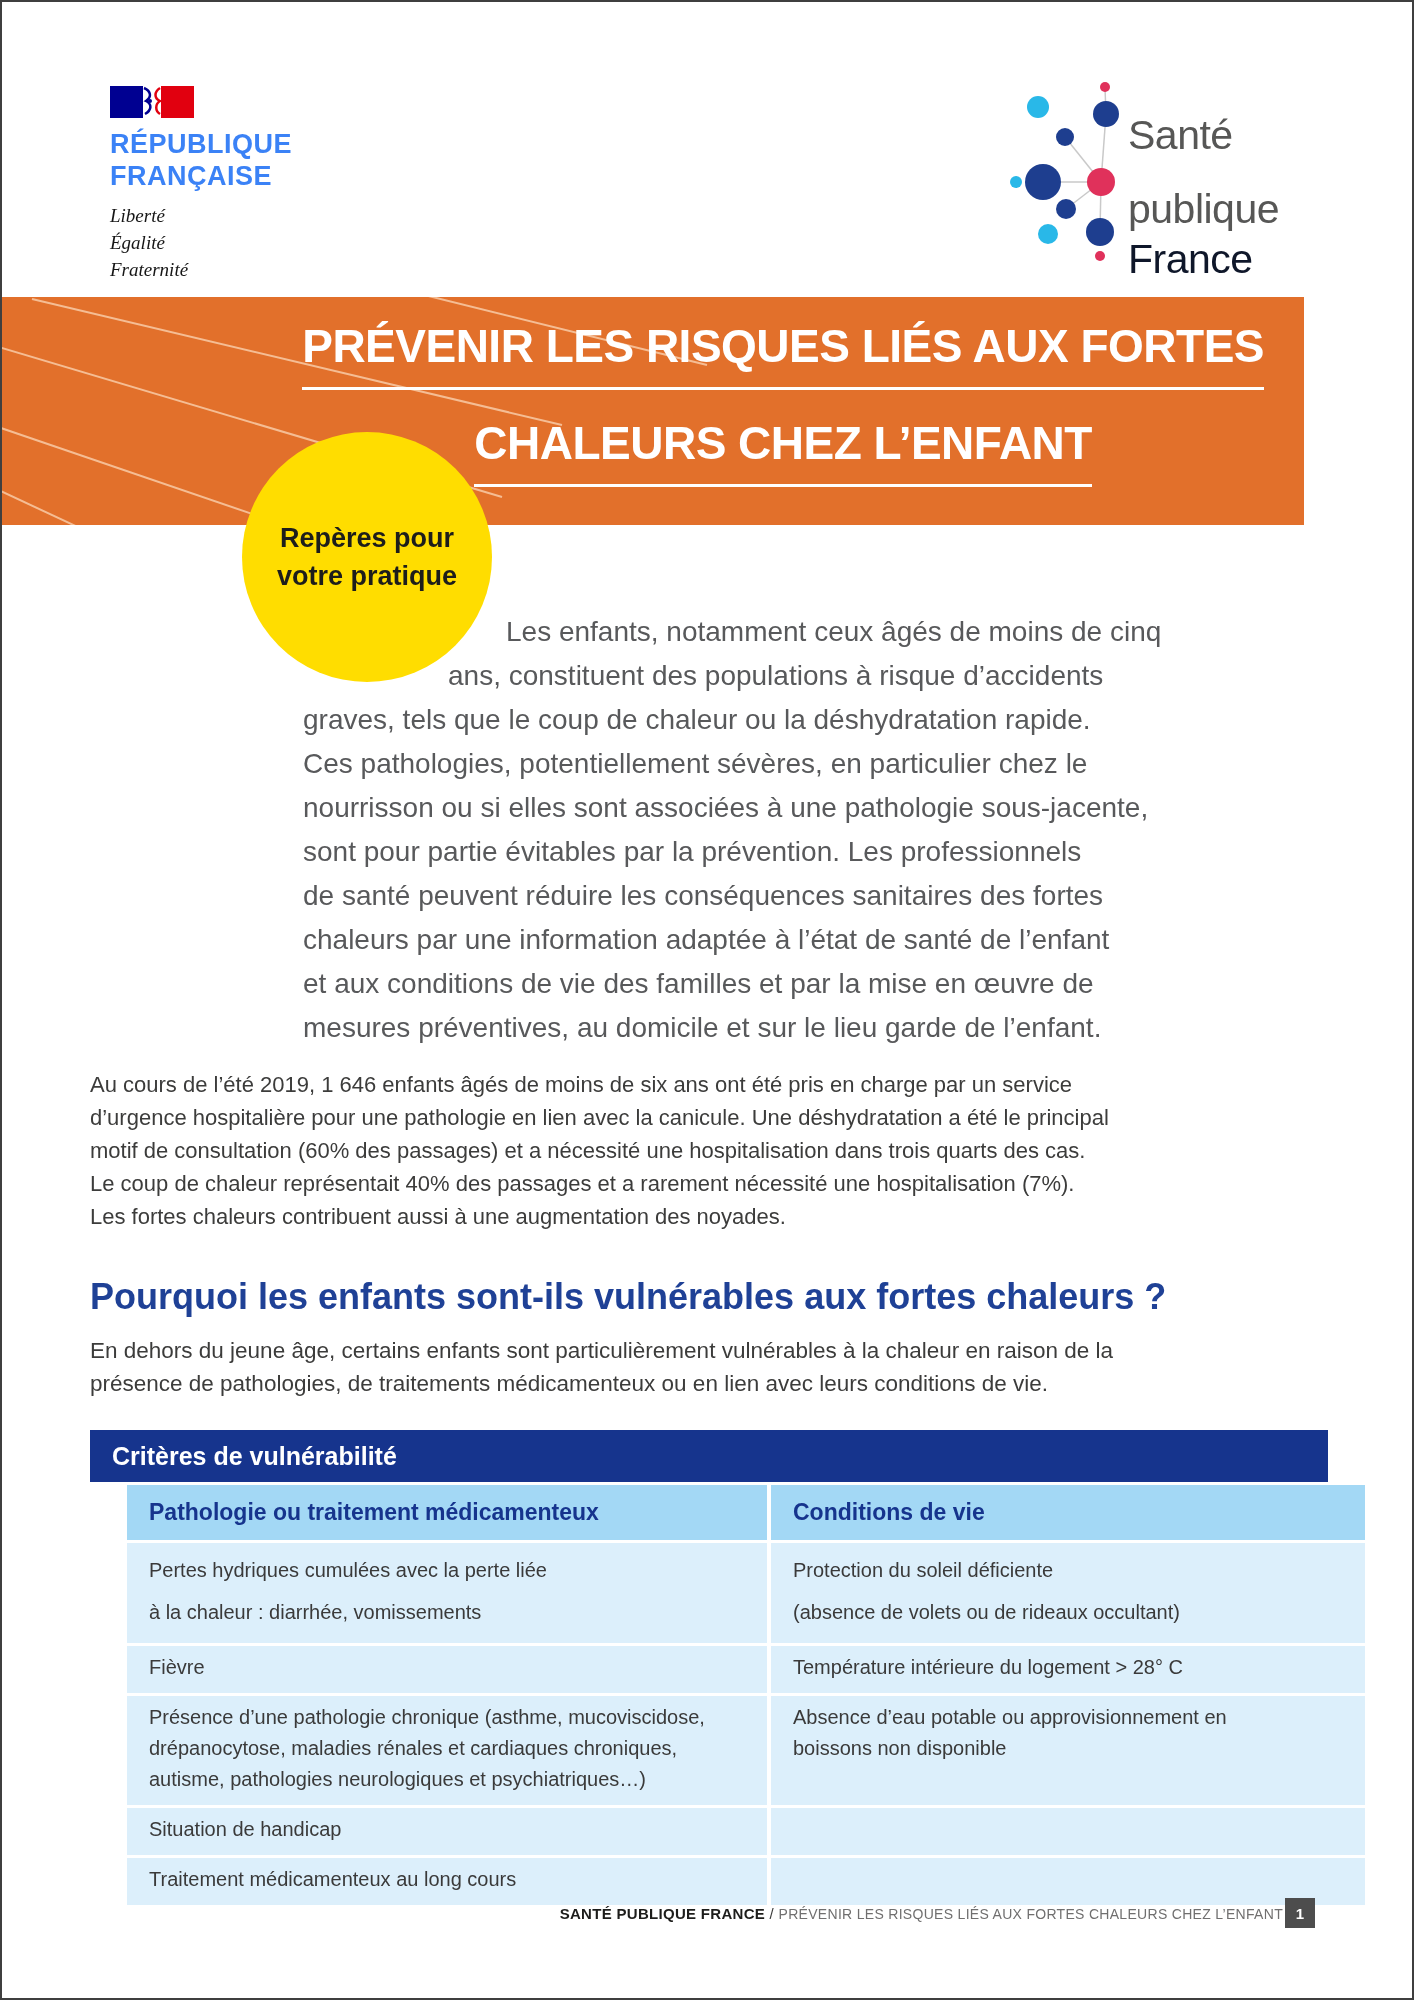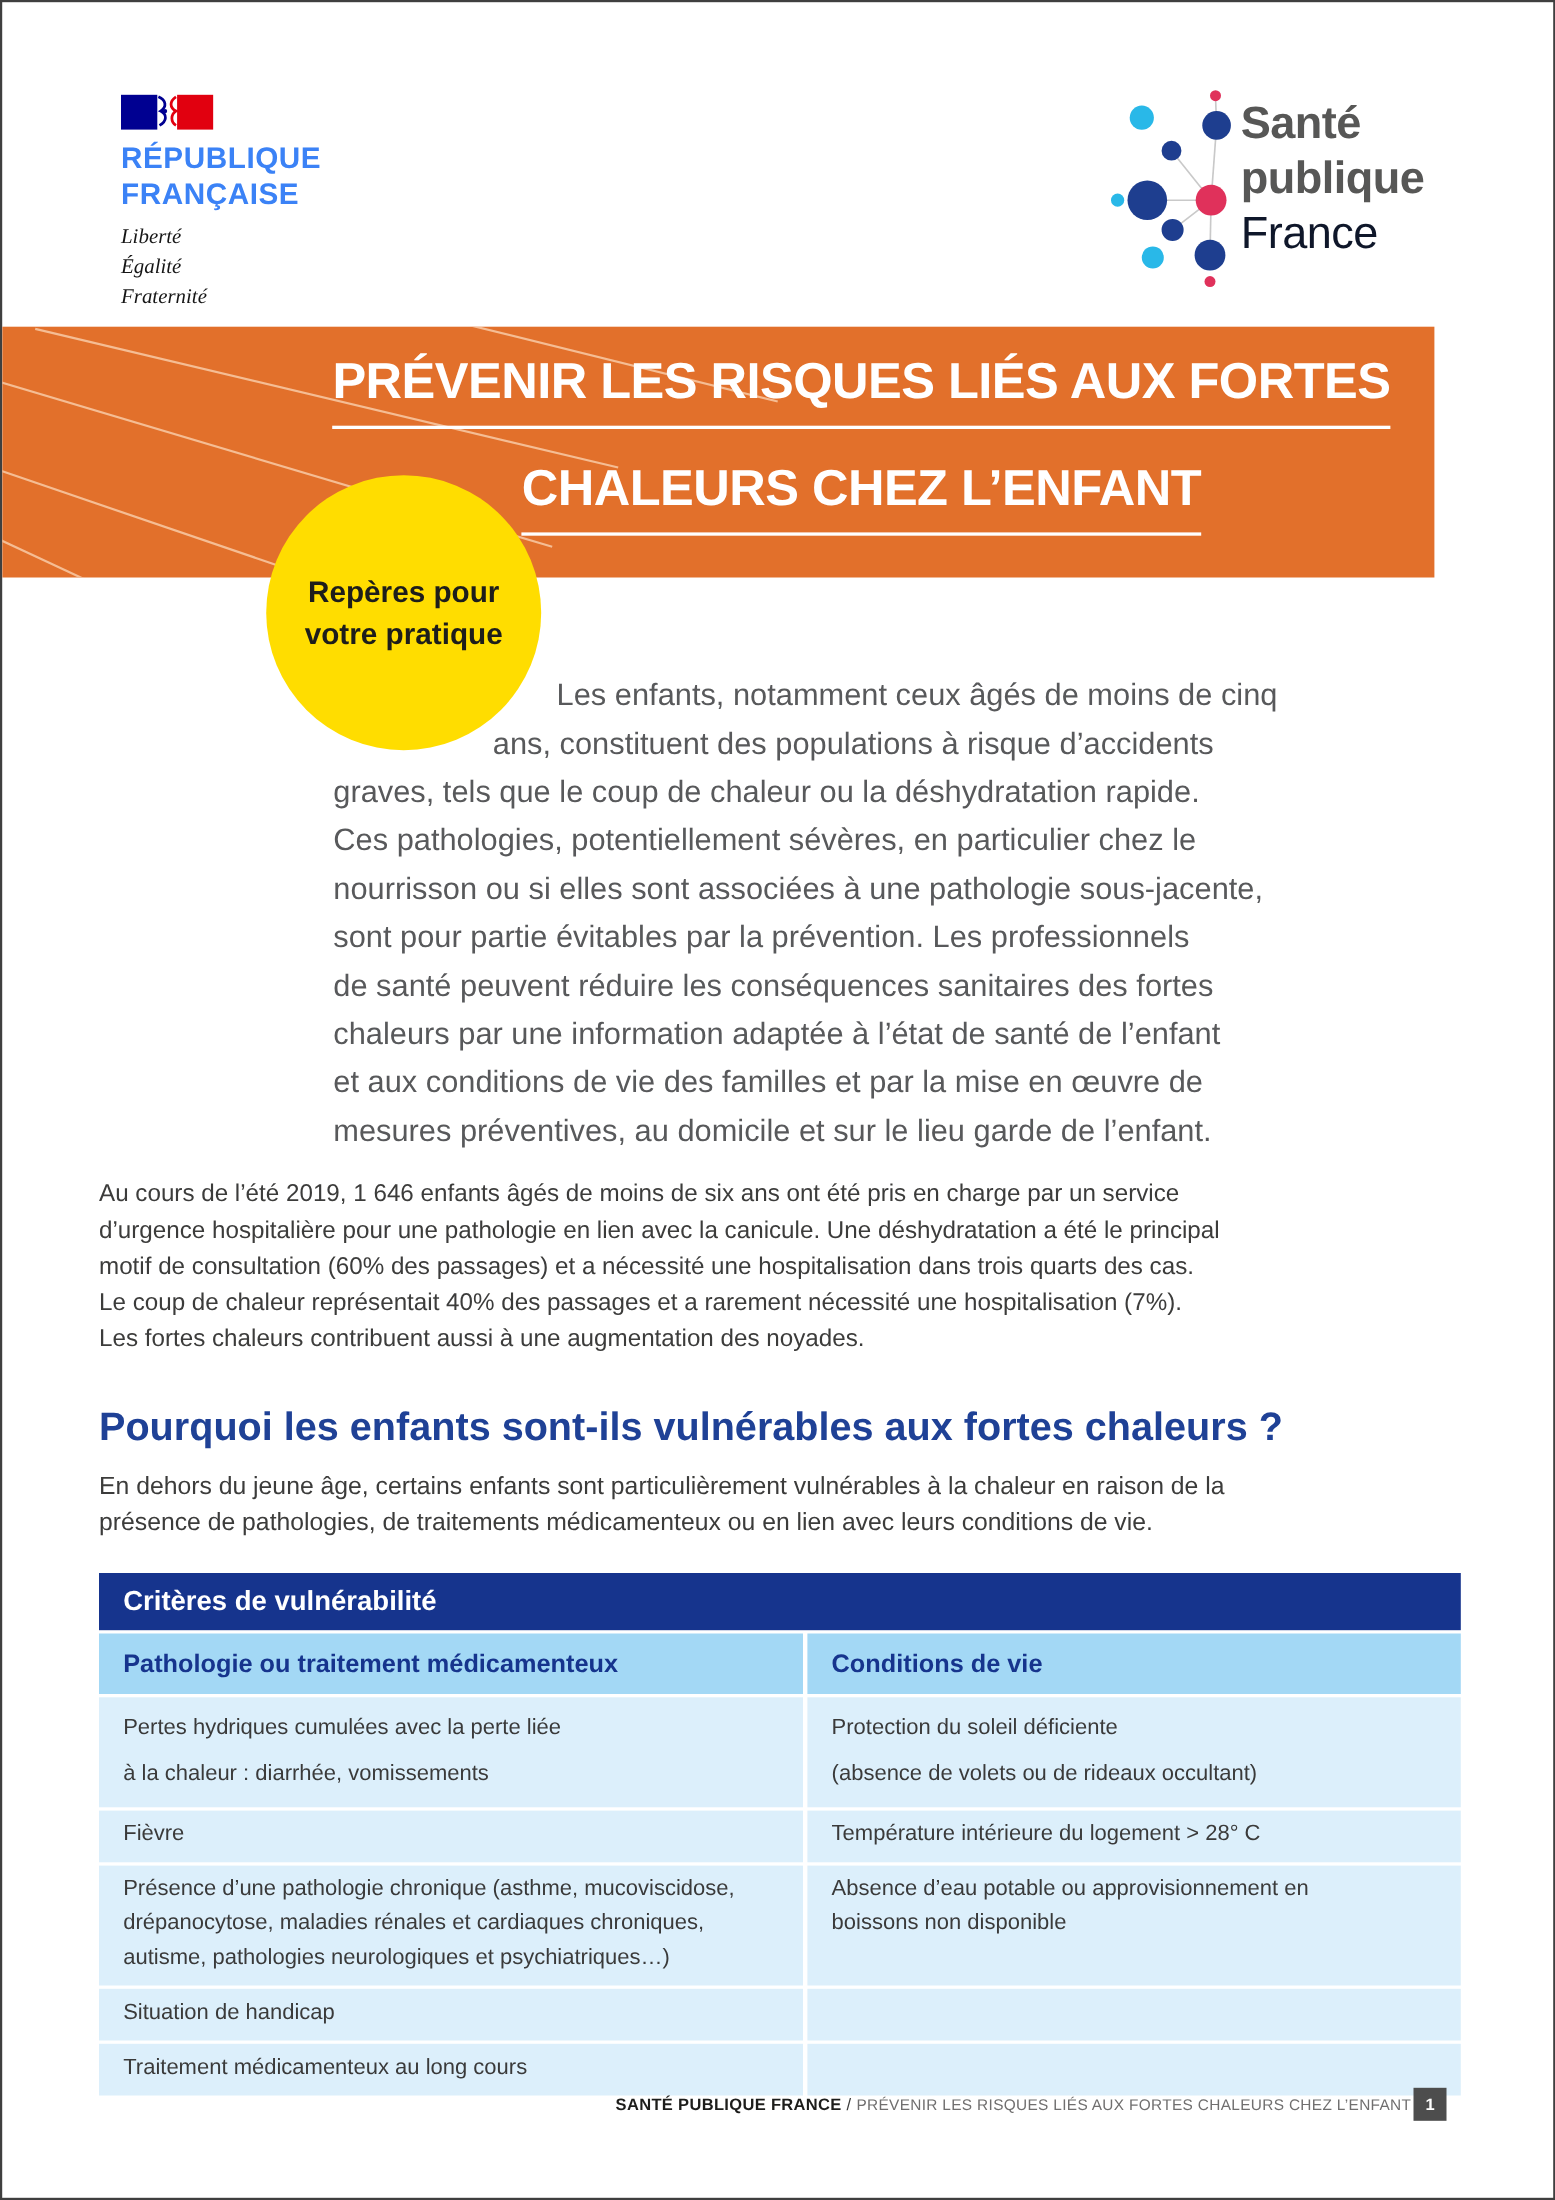--- a/index.html
+++ b/index.html
@@ -9,21 +9,21 @@
     font-family:"Liberation Sans", sans-serif; color:#3c3c3b;
   }
   
   .rf-block{position:absolute; left:108px; top:84px; width:260px;}
   .rf-flag{display:block;}
   .rf-title{font-weight:700; color:#3b82f6; font-size:27px; line-height:32px; letter-spacing:.5px; margin-top:10px;}
   .rf-motto{font-family:"Liberation Serif", serif; font-style:italic; font-size:19px; line-height:27px; color:#161616; margin-top:10px; white-space:pre-line;}
   .spf-block{position:absolute; left:1008px; top:76px;}
   .spf-net{position:absolute; left:0; top:0;}
   .spf-text{position:absolute; left:118px; top:8px; line-height:50px;}
-  .spf-name{font-size:41px; font-weight:700; color:#575756; letter-spacing:-.5px;}
+  .spf-name{font-size:41px; font-weight:400; color:#575756; letter-spacing:-.5px;margin-top:24px;}
   .spf-country{font-size:41px; font-weight:400; color:#0f172a; letter-spacing:-.5px;}
   
   .banner{position:absolute; left:0; top:295px; width:1302px; height:228px; background:var(--orange,#e2702b); overflow:hidden;}
   .banner svg.rays{position:absolute; inset:0;}
   .banner-titles{position:absolute; right:40px; top:22px; text-align:center;}
   .banner-line{display:inline-block; color:#fff; font-weight:700; font-size:46px; letter-spacing:-.5px;
     border-bottom:3px solid #fff; padding-bottom:14px;}
   .banner-line.l1{margin-bottom:26px;}
   
   .badge{position:absolute; left:240px; top:430px; width:250px; height:250px; border-radius:50%;
@@ -38,21 +38,21 @@
   .stats{position:absolute; left:88px; top:1066px; width:1250px;
     font-size:22px; line-height:33px; color:#3c3c3b; white-space:pre-line;}
   .section-heading{position:absolute; left:88px; top:1274px; width:1250px;
     font-size:36px; font-weight:700; color:var(--heading-blue,#1f4196);}
   .section-body{position:absolute; left:88px; top:1332px; width:1250px;
     font-size:22.5px; line-height:33px; color:#3c3c3b; white-space:pre-line;}
   
   .vtable{position:absolute; left:88px; top:1428px; width:1238px;}
   .vtable .title{background:var(--navy,#16348d); color:#fff; font-weight:700; font-size:25px;
     height:52px; line-height:52px; padding-left:22px; box-sizing:border-box;}
-  .vtable .grid-row{display:grid; grid-template-columns:640px 594px; column-gap:4px; margin-top:3px;}
+  .vtable .grid-row{display:grid; grid-template-columns:640px 594px; column-gap:4px; margin-top:3px;margin-left:37px;}
   .vtable .chead{background:var(--table-header-blue,#a3d8f5); color:var(--navy,#16348d);
     font-weight:700; font-size:23px; padding:14px 0 14px 22px;}
   .vtable .cell{background:var(--row-blue,#dcEFFB); background:var(--row-blue,#dcEFFB);
     color:#3a3a3a; font-size:20px; line-height:31px; padding:6px 18px 10px 22px; white-space:pre-line;}
   .vtable .rows .grid-row:nth-child(1) .cell{line-height:42px;}
   
   .footer{position:absolute; top:1896px; right:97px; display:flex; align-items:center; gap:2px;}
   .footer .txt{font-size:15px; letter-spacing:.3px; white-space:nowrap;}
   .footer .brand{font-weight:700; color:#1d1d1b;}
   .footer .sep{color:#3c3c3b; font-weight:400;}

